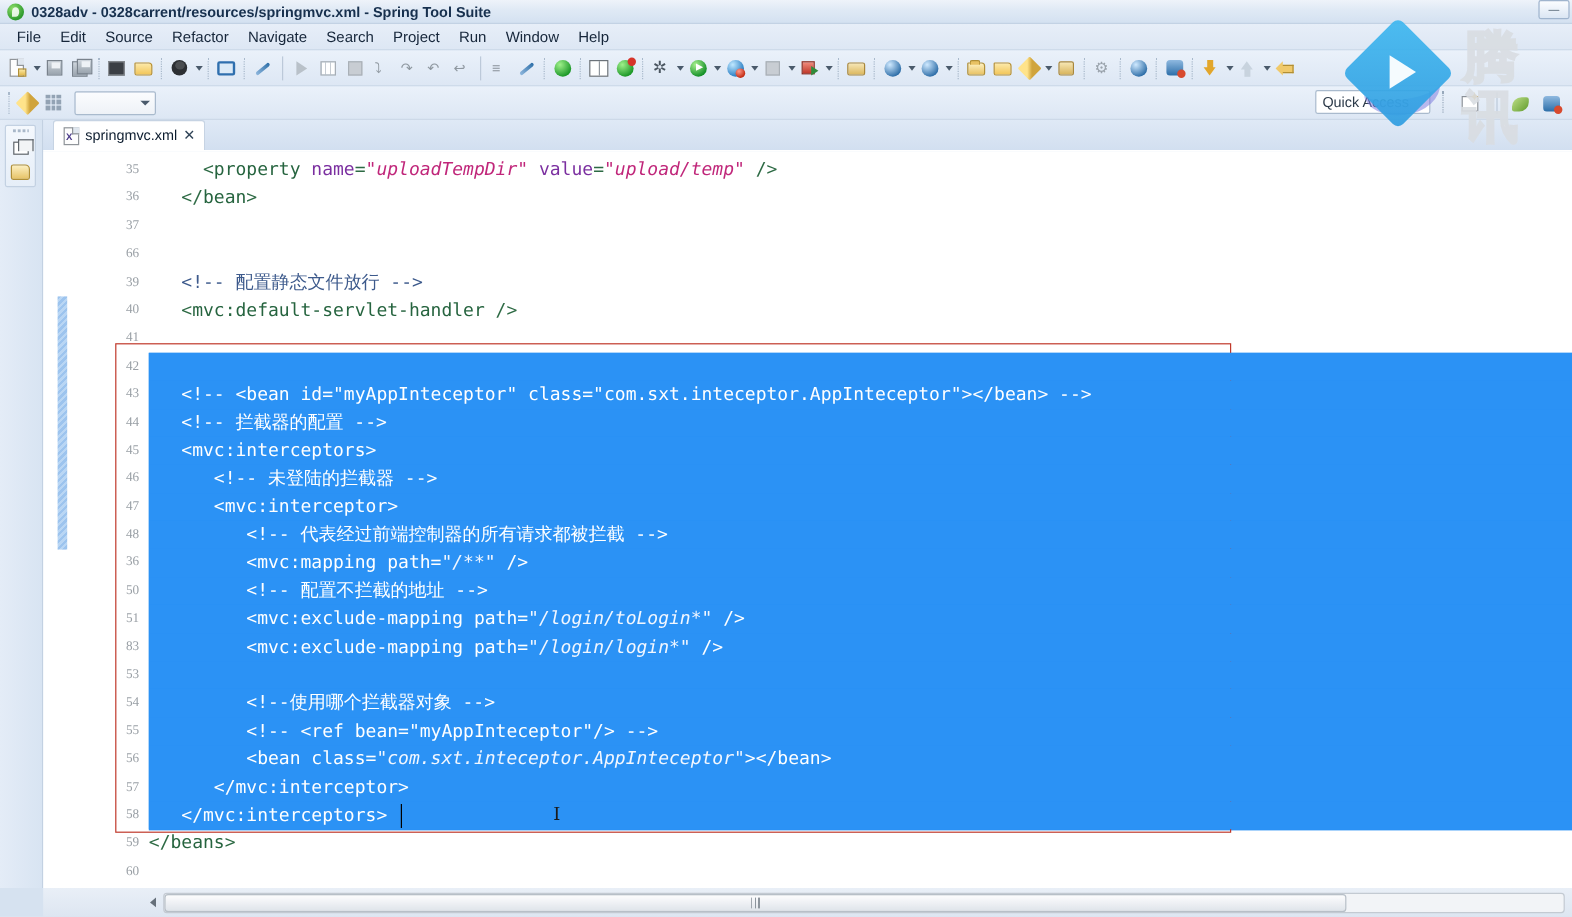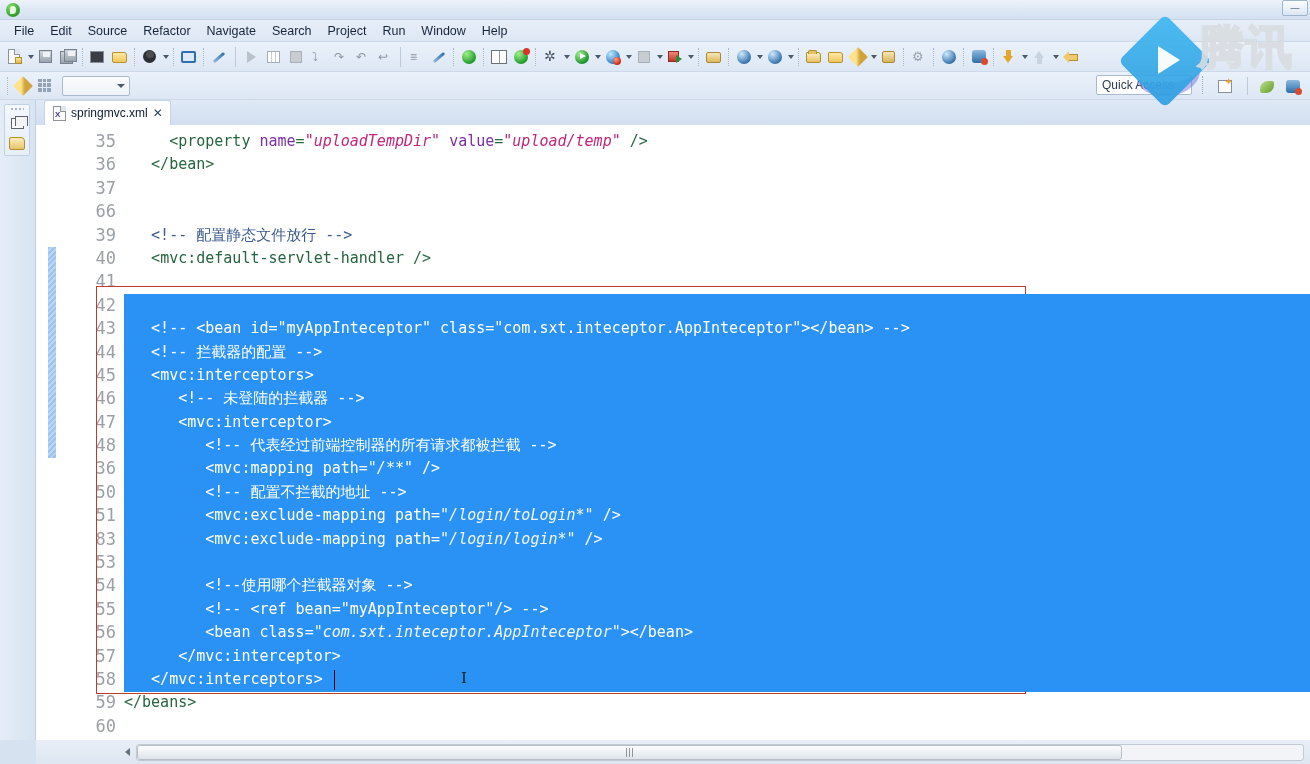--- a/index.html
+++ b/index.html
@@ -206,21 +206,21 @@
     background:transparent;
   }
   #changebar .cb-seg { position:absolute; left:0; width:8px;
      background: repeating-linear-gradient(135deg,#9dc4ee 0 2px,#b9d6f4 2px 4px); }
   #gutter {
     position:absolute; left:0; top:0; width:88px; height:100%;
     color:#9aa0a6;
     text-align:right;
     padding-top:4px;
   }
-  #gutter .ln { height:23.4px; line-height:23.4px; padding-right:8px; font-size:17px; }
+  #gutter .ln { height:23.4px; line-height:23.4px; padding-right:8px; font-size:11px;font-family:Liberation Serif, serif; }
   #codelines {
     position:absolute; left:88px; top:0; right:0; height:100%;
     padding-top:4px; white-space:pre;
   }
   #codelines .cl { height:23.4px; line-height:23.4px; position:relative; }
   .tk-punct { color:#2d6a44; }
   .tk-tag   { color:#26643f; }
   .tk-attr  { color:#7b2fa0; }
   .tk-val   { color:#c0267a; font-style:italic; }
   .tk-cmt   { color:#3d5a8c; }
@@ -281,32 +281,33 @@
     border-top:14px solid transparent;
     border-bottom:14px solid transparent;
     opacity:.95;
   }
   #wm-swoosh {
     position:absolute; left:6px; top:52px; width:64px;height:44px;
     border-bottom:13px solid #7f7fe0; border-radius:0 0 60% 60%;
     opacity:.55; transform:rotate(-8deg);
   }
   #wm-text {
-    position:absolute; left:68px; top:22px;
+    position:absolute; left:89px; top:22px;
     font-family:"DejaVu Sans", sans-serif;
     font-size:46px; font-weight:bold; color:#f0f0f0;
     -webkit-text-stroke:2px #d9dde2;
     letter-spacing:2px; line-height:50px; opacity:.9;
   }
 </style>
 </head>
 <body>
 
 <div id="titlebar">
   <div class="tb-icon"></div>
+  <div class="tb-title">0328adv - 0328carrent/resources/springmvc.xml - Spring Tool Suite</div>
   <div id="winbtns">
     <div class="wb">—</div>
   </div>
 </div>
 
 <div id="menubar">
   <div class="mi">File</div>
   <div class="mi">Edit</div>
   <div class="mi">Source</div>
   <div class="mi">Refactor</div>

